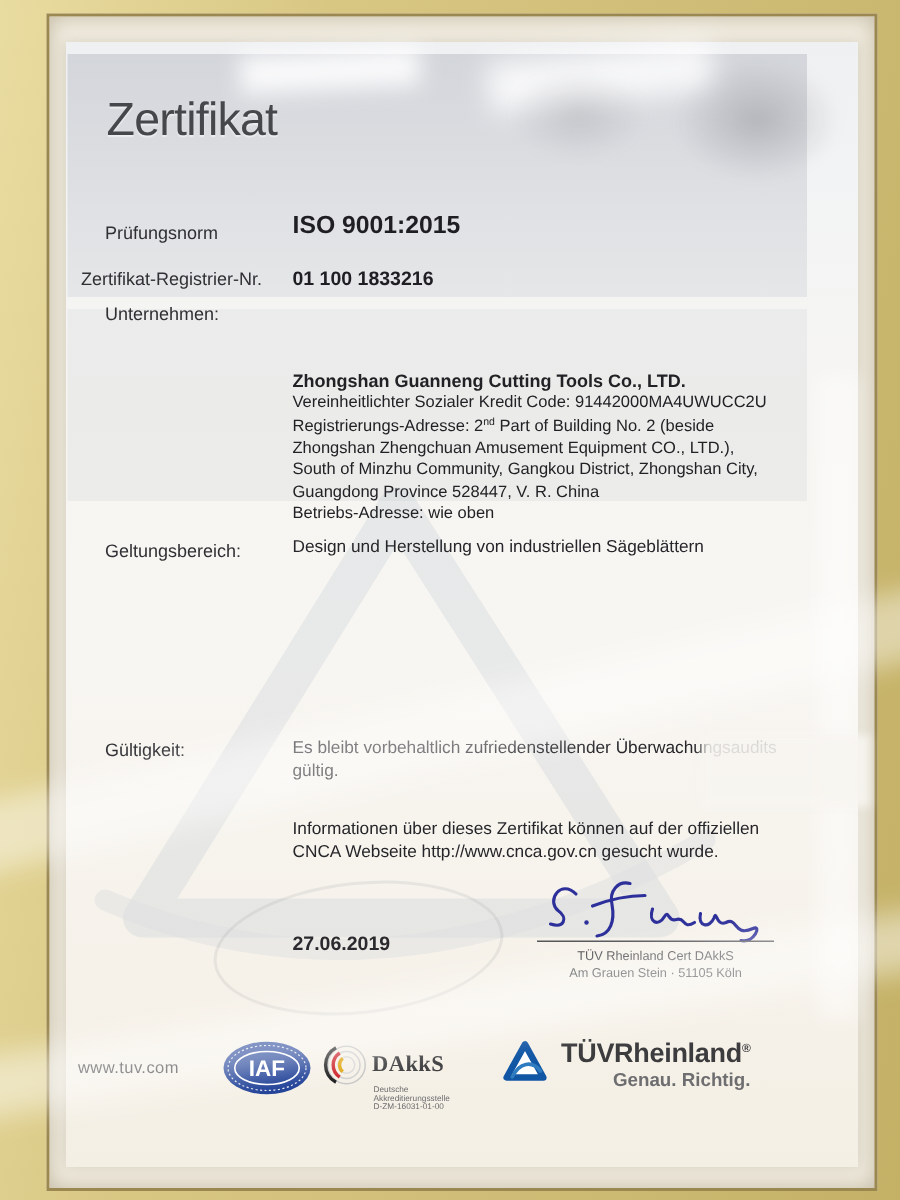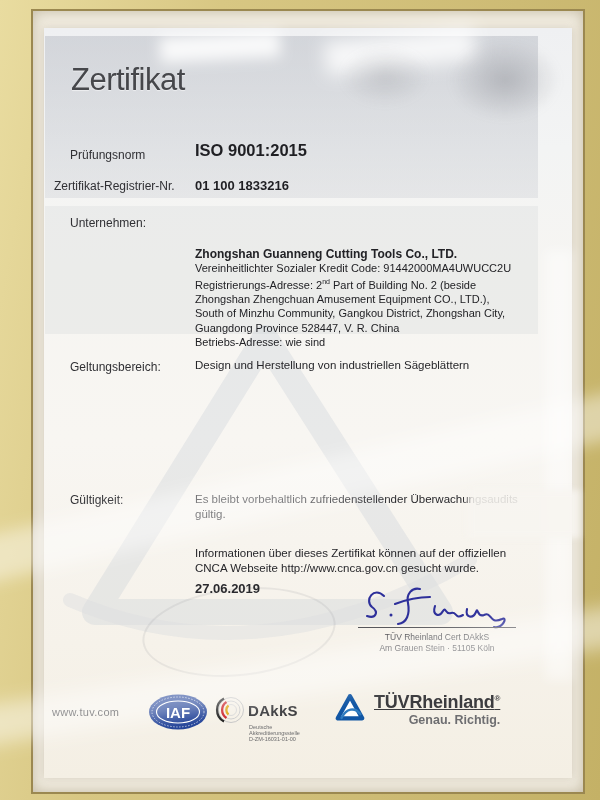--- a/index.html
+++ b/index.html
@@ -34,44 +34,44 @@
   .watermark{left:60px;top:290px;z-index:1;opacity:.55;}
   
   .c{position:absolute;z-index:2;color:#26262a;}
   .title{left:71px;top:62px;font-size:31px;letter-spacing:-.5px;color:#46474b;
     text-shadow:0 1px 1px rgba(255,255,255,.55);}
   .lbl{font-size:12px;color:#303034;}
   .lbl-norm{left:70px;top:148px;}
   .val-norm{left:195px;top:141px;font-size:16.5px;font-weight:bold;color:#1f1f23;}
   .lbl-reg{left:54px;top:179px;}
   .val-reg{left:195px;top:178px;font-size:13px;font-weight:bold;color:#1f1f23;}
-  .lbl-company{left:70px;top:216px;}
+  .lbl-company{left:70px;top:202px;}
   .company{left:195px;top:213px;width:345px;font-size:11px;line-height:14.2px;color:#222226;margin-top:34px;}
   .company .nm{font-size:12px;font-weight:bold;}
   .company .ln{white-space:nowrap;}
   sup{font-size:7px;}
   .lbl-scope{left:70px;top:360px;}
   .val-scope{left:195px;top:359px;width:345px;font-size:11.5px;}
   .audit{left:195px;top:430px;width:345px;font-size:11.5px;line-height:15.2px;}
   .lbl-valid{left:70px;top:493px;}
   .valid{left:195px;top:492px;width:352px;font-size:11.5px;line-height:15.4px;}
   .info{left:195px;top:546px;width:355px;font-size:11.5px;line-height:15.2px;}
-  .date{left:195px;top:581px;font-size:13px;font-weight:bold;color:#2a2a2e;}
+  .date{left:195px;top:621px;font-size:13px;font-weight:bold;color:#2a2a2e;}
   .sig-svg{left:362px;top:582px;z-index:2;}
   .sig-line{left:358px;top:627px;width:158px;height:1px;background:#55555a;z-index:2;}
   .issuer{left:348px;top:632px;width:178px;text-align:center;font-size:8.5px;line-height:10.5px;color:#4a4a4e;}
   
   .website{left:52px;top:706px;font-size:11px;color:#3a3a3d;letter-spacing:.3px;}
   .iaf{left:147px;top:692px;}
   .dakks{left:212px;top:696px;width:120px;}
-  .dakks-row{display:flex;align-items:center;gap:2px;}
+  .dakks-row{display:flex;align-items:center;gap:2px;font-family:Liberation Serif, serif;}
   .dakks-label{font-size:15px;font-weight:bold;color:#3e3e41;letter-spacing:.3px;}
   .dakks-fine{margin-left:37px;font-size:6px;line-height:6.5px;color:#6c6c6e;transform:scale(.92);transform-origin:left top;}
   .tuv{left:334px;top:692px;display:flex;gap:8px;align-items:flex-start;}
-  .tuv-text .brand{font-size:18px;font-weight:bold;color:#3c3c3f;letter-spacing:-.2px;text-decoration:underline;}
+  .tuv-text .brand{font-size:18px;font-weight:bold;color:#3c3c3f;letter-spacing:-.2px;}
   .tuv-text .brand sup{font-size:8px;}
   .tuv-text .tagline{font-size:12.5px;font-weight:bold;color:#6e6e71;margin-top:0;text-align:right;}
 </style>
 </head>
 <body>
 
 <div class="photo">
   <div class="mat"></div>
   <div class="paper"></div>
 
@@ -97,21 +97,21 @@
   <div class="c val-reg">01 100 1833216</div>
 
   <div class="c lbl lbl-company">Unternehmen:</div>
   <div class="c company">
     <div class="nm ln">Zhongshan Guanneng Cutting Tools Co., LTD.</div>
     <div class="ln">Vereinheitlichter Sozialer Kredit Code: 91442000MA4UWUCC2U</div>
     <div class="ln"><span>Registrierungs-Adresse: 2</span><sup>nd</sup><span> Part of Building No. 2 (beside</span></div>
     <div class="ln">Zhongshan Zhengchuan Amusement Equipment CO., LTD.),</div>
     <div class="ln">South of Minzhu Community, Gangkou District, Zhongshan City,</div>
     <div class="ln">Guangdong Province 528447, V. R. China</div>
-    <div class="ln">Betriebs-Adresse: wie sind</div>
+    <div class="ln">Betriebs-Adresse: wie oben</div>
   </div>
 
   <div class="c lbl lbl-scope">Geltungsbereich:</div>
   <div class="c val-scope">Design und Herstellung von industriellen Sägeblättern</div>
 
 
   <div class="c lbl lbl-valid">Gültigkeit:</div>
   <div class="c valid">
     <div>Es bleibt vorbehaltlich zufriedenstellender Überwachungsaudits</div>
     <div>gültig.</div>

